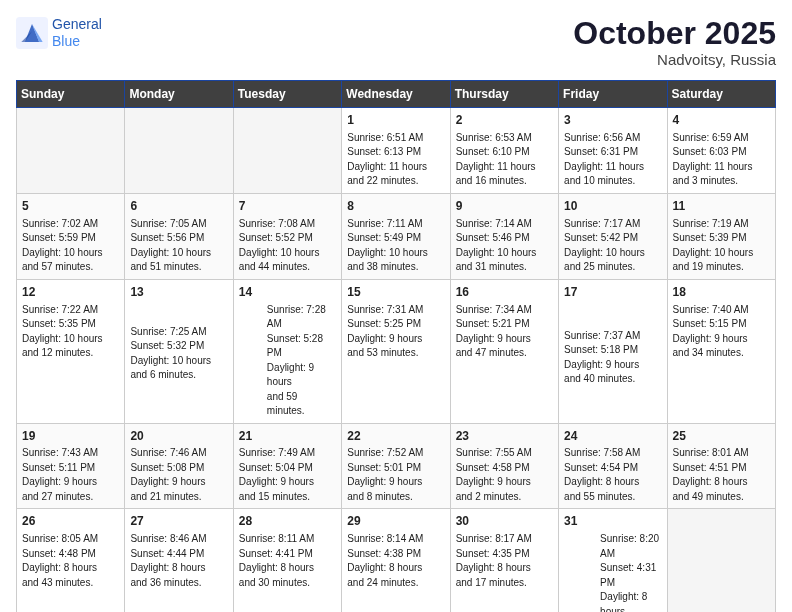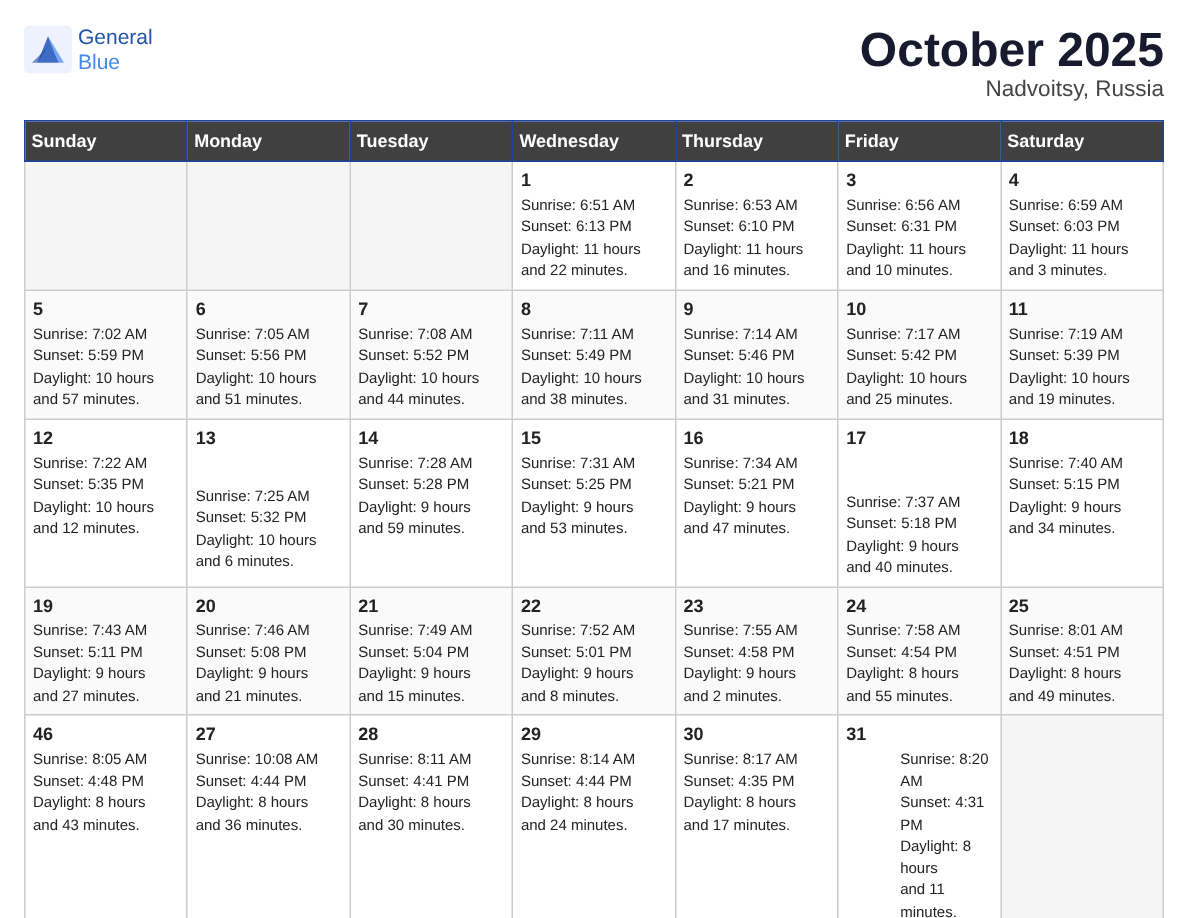--- a/index.html
+++ b/index.html
@@ -218,21 +218,21 @@
         </td>
         <td>
           <span class="day-num">13</span>
           <div class="day-info" style="white-space: pre-line; margin-top: 24px;">Sunrise: 7:25 AM
 Sunset: 5:32 PM
 Daylight: 10 hours
 and 6 minutes.</div>
         </td>
         <td>
           <span class="day-num">14</span>
-          <div class="day-info" style="white-space: pre-line;">Sunrise: 7:28 AM
+          <div class="day-info" style="white-space: pre-line; margin-left: 28px;">Sunrise: 7:28 AM
 Sunset: 5:28 PM
 Daylight: 9 hours
 and 59 minutes.</div>
         </td>
         <td>
           <span class="day-num">15</span>
           <div class="day-info" style="white-space: pre-line;">Sunrise: 7:31 AM
 Sunset: 5:25 PM
 Daylight: 9 hours
 and 53 minutes.</div>
@@ -305,44 +305,44 @@
         <td>
           <span class="day-num">25</span>
           <div class="day-info" style="white-space: pre-line;">Sunrise: 8:01 AM
 Sunset: 4:51 PM
 Daylight: 8 hours
 and 49 minutes.</div>
         </td>
       </tr>
       <tr>
         <td>
-          <span class="day-num">46</span>
+          <span class="day-num">26</span>
           <div class="day-info" style="white-space: pre-line;">Sunrise: 8:05 AM
 Sunset: 4:48 PM
 Daylight: 8 hours
 and 43 minutes.</div>
         </td>
         <td>
           <span class="day-num">27</span>
-          <div class="day-info" style="white-space: pre-line;">Sunrise: 10:08 AM
+          <div class="day-info" style="white-space: pre-line;">Sunrise: 8:46 AM
 Sunset: 4:44 PM
 Daylight: 8 hours
 and 36 minutes.</div>
         </td>
         <td>
           <span class="day-num">28</span>
           <div class="day-info" style="white-space: pre-line;">Sunrise: 8:11 AM
 Sunset: 4:41 PM
 Daylight: 8 hours
 and 30 minutes.</div>
         </td>
         <td>
           <span class="day-num">29</span>
           <div class="day-info" style="white-space: pre-line;">Sunrise: 8:14 AM
-Sunset: 4:44 PM
+Sunset: 4:38 PM
 Daylight: 8 hours
 and 24 minutes.</div>
         </td>
         <td>
           <span class="day-num">30</span>
           <div class="day-info" style="white-space: pre-line;">Sunrise: 8:17 AM
 Sunset: 4:35 PM
 Daylight: 8 hours
 and 17 minutes.</div>
         </td>

